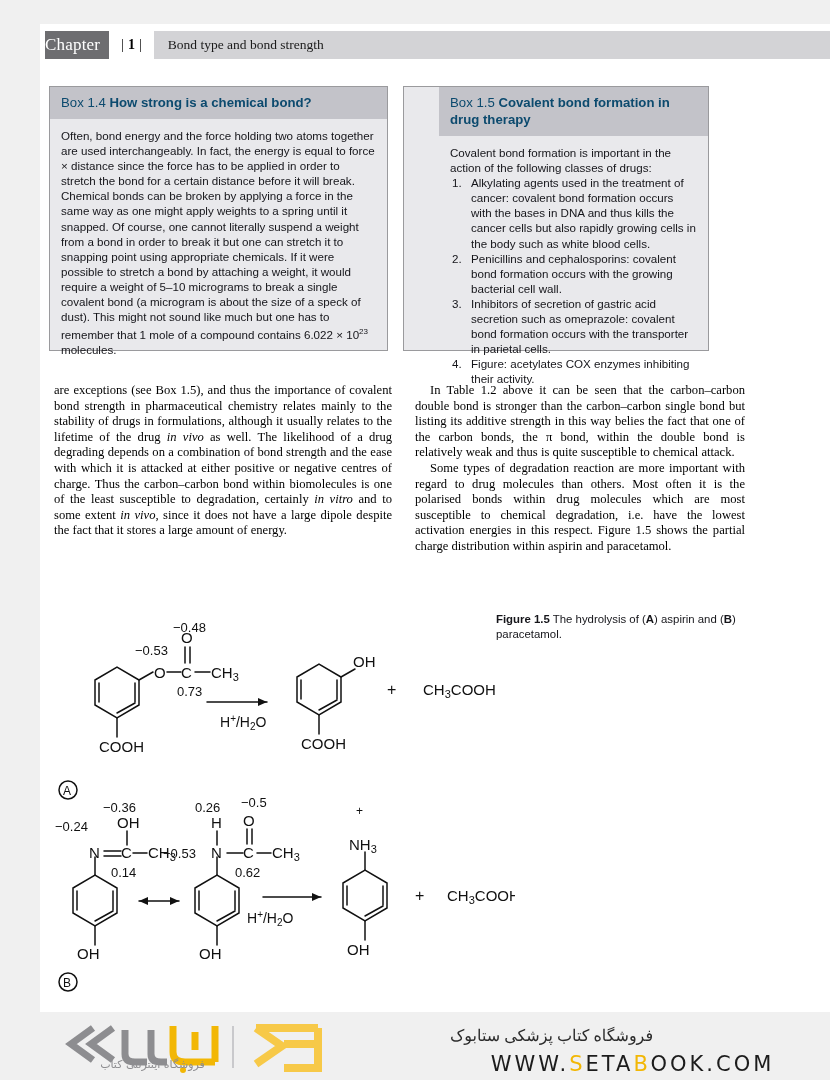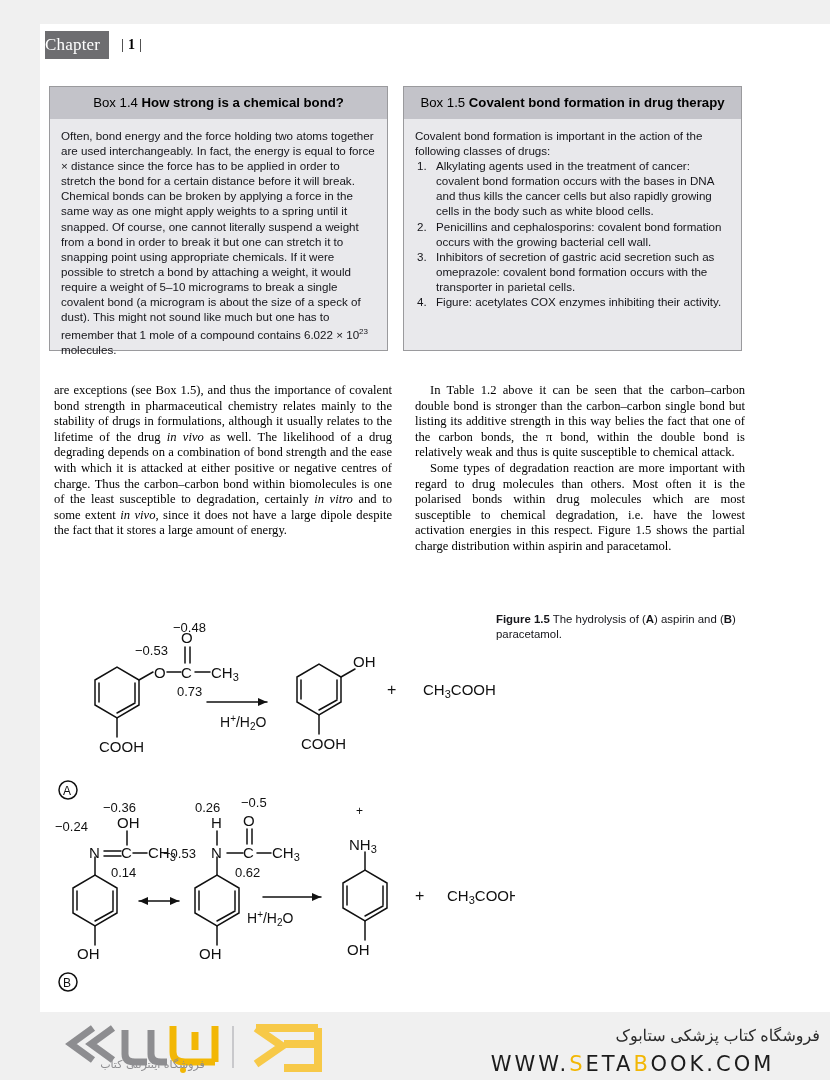--- a/index.html
+++ b/index.html
@@ -76,30 +76,29 @@
   }
 
   
   .box {
     position: absolute;
     border: 1px solid #9a9a9d;
     background: #e9e9ec;
     box-sizing: border-box;
   }
   #box14 { left: 49px;  top: 86px; width: 339px; height: 265px; }
-  #box15 { left: 403px; top: 86px; width: 339px; height: 265px; }
+  #box15 { left: 403px; top: 86px; width: 306px; height: 265px; padding-left: 35px; }
 
   .box-head {
     background: #c3c3c9;
     padding: 7px 11px 8px 11px;
     font-family: "Liberation Sans", sans-serif;
     font-size: 13.2px;
     line-height: 17px;
-    color: #000000;
-    text-align: center;
+    color: #0c4a6e;
   }
   .box-head .bnum { font-weight: normal; }
   .box-head .btitle { font-weight: bold; }
   .box-body {
     padding: 9px 11px 8px 11px;
     font-family: "Liberation Sans", sans-serif;
     font-size: 11.6px;
     line-height: 15.1px;
     color: #15151a;
   }
@@ -183,22 +182,22 @@
   }
   .wm-chev {
     position: absolute;
     left: 248px; top: 10px;
     width: 90px; height: 52px;
   }
   .wm-fa-top {
     position: absolute;
     left: 450px; top: 14px;
     width: 370px;
-    text-align: right;
-    font-family: Liberation Sans, sans-serif;
+    text-align: left;
+    font-family: Liberation Serif, serif;
     font-size: 16px;
     color: #2b2b2b;
     direction: rtl;
   }
   .wm-url {
     position: absolute;
     left: 440px; top: 40px;
     width: 385px;
     text-align: center;
     font-family: "DejaVu Sans", sans-serif;
@@ -226,20 +225,21 @@
   <div class="edge-top"></div>
   <div class="edge-left"></div>
 
   <div id="runhead">
     <div class="rh-chapter">Chapter</div>
     <div class="rh-num">
       <span class="bar">|</span>
       <span>1</span>
       <span class="bar">|</span>
     </div>
+    <div class="rh-title">Bond type and bond strength</div>
   </div>
 
   <div class="box" id="box14">
     <div class="box-head">
       <span class="bnum">Box 1.4</span>
       <span class="btitle">How strong is a chemical bond?</span>
     </div>
     <div class="box-body">
       <p><span>Often, bond energy and the force holding two atoms together are used interchangeably. In fact, the energy is equal to force × distance since the force has to be applied in order to stretch the bond for a certain distance before it will break. Chemical bonds can be broken by applying a force in the same way as one might apply weights to a spring until it snapped. Of course, one cannot literally suspend a weight from a bond in order to break it but one can stretch it to snapping point using appropriate chemicals. If it were possible to stretch a bond by attaching a weight, it would require a weight of 5–10 micrograms to break a single covalent bond (a microgram is about the size of a speck of dust). This might not sound like much but one has to remember that 1 mole of a compound contains 6.022 × 10</span><sup>23</sup><span> molecules.</span></p>
     </div>

